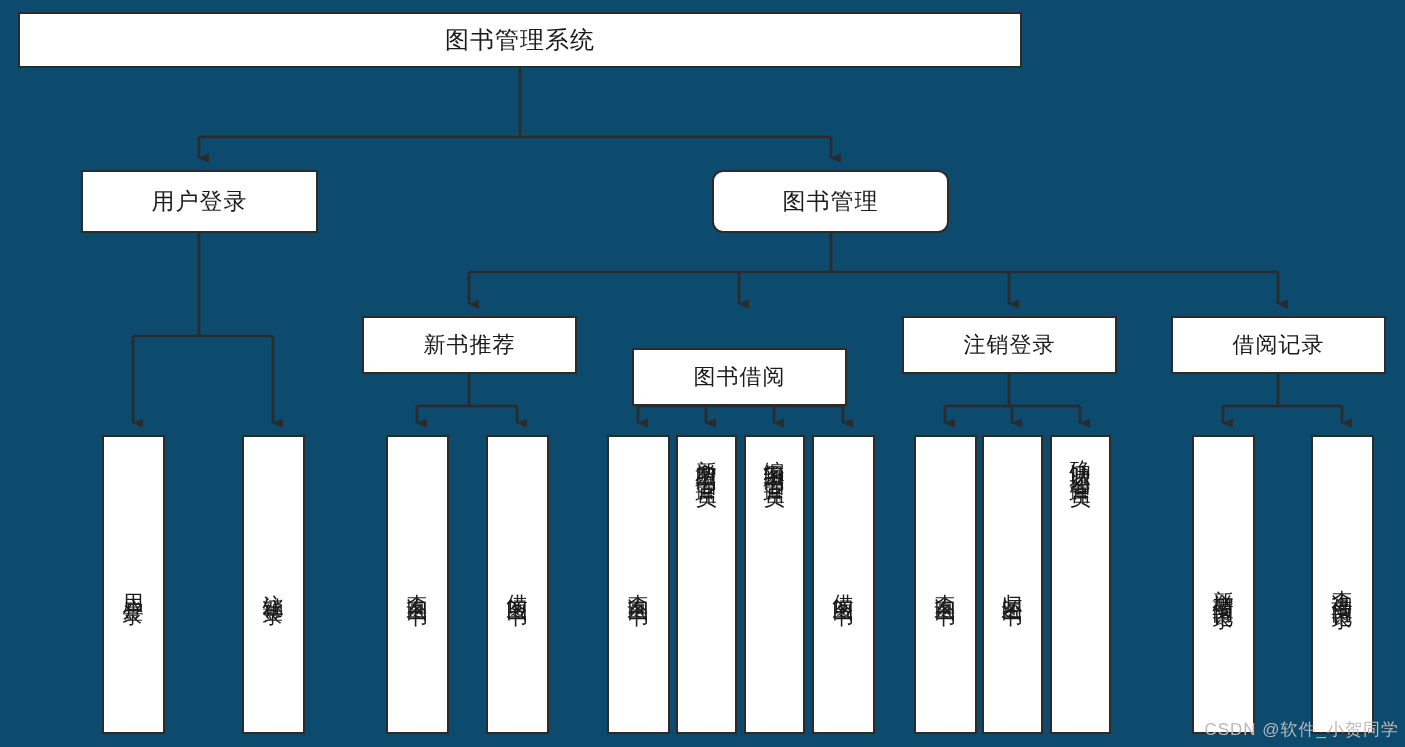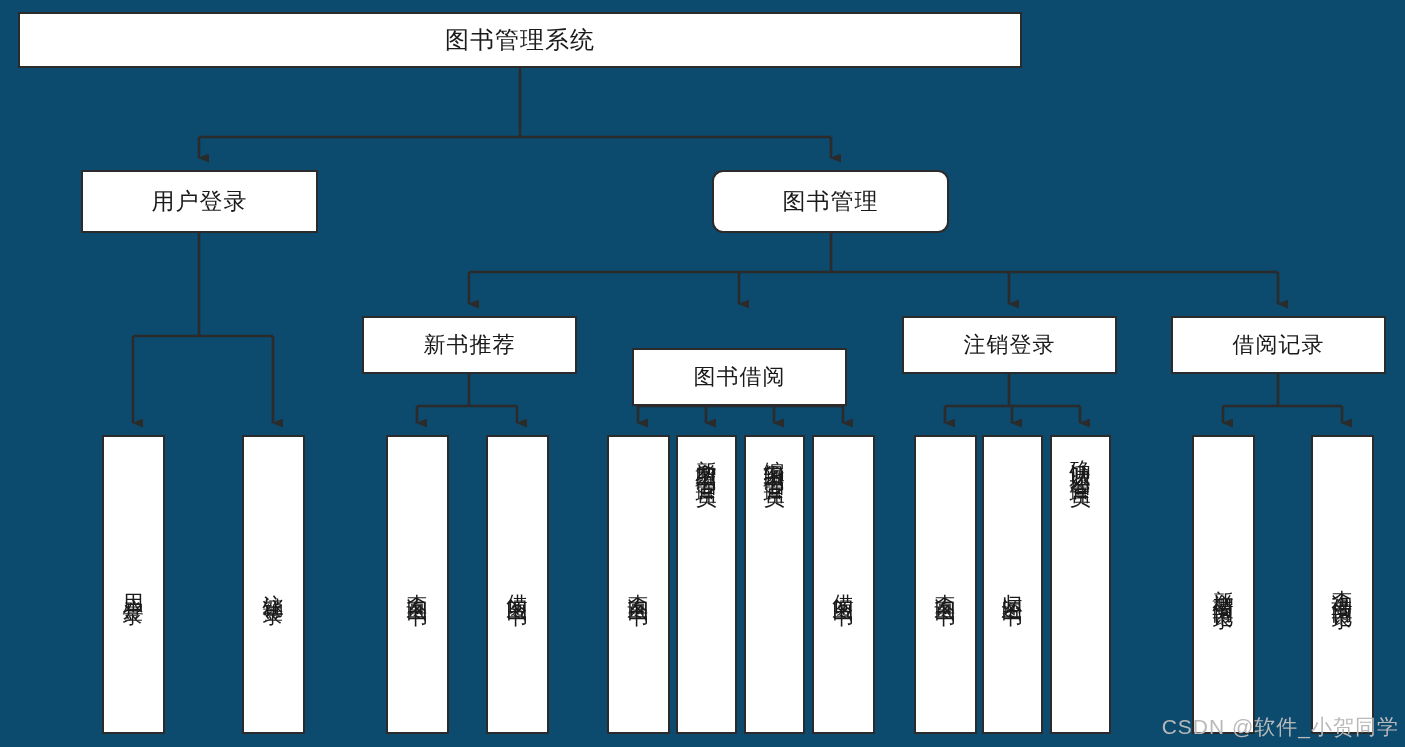--- a/index.html
+++ b/index.html
@@ -62,21 +62,21 @@
     margin-top: 6px;
   }
   .htext {
     white-space: nowrap;
     letter-spacing: 1px;
   }
   #watermark {
     position: absolute;
     right: 6px;
     bottom: 6px;
-    font-size: 21px;
+    font-size: 17px;
     color: #b9b9b9;
     letter-spacing: 1px;
     z-index: 5;
     white-space: nowrap;
   }
 </style>
 </head>
 <body>
 
 <div id="canvas">

